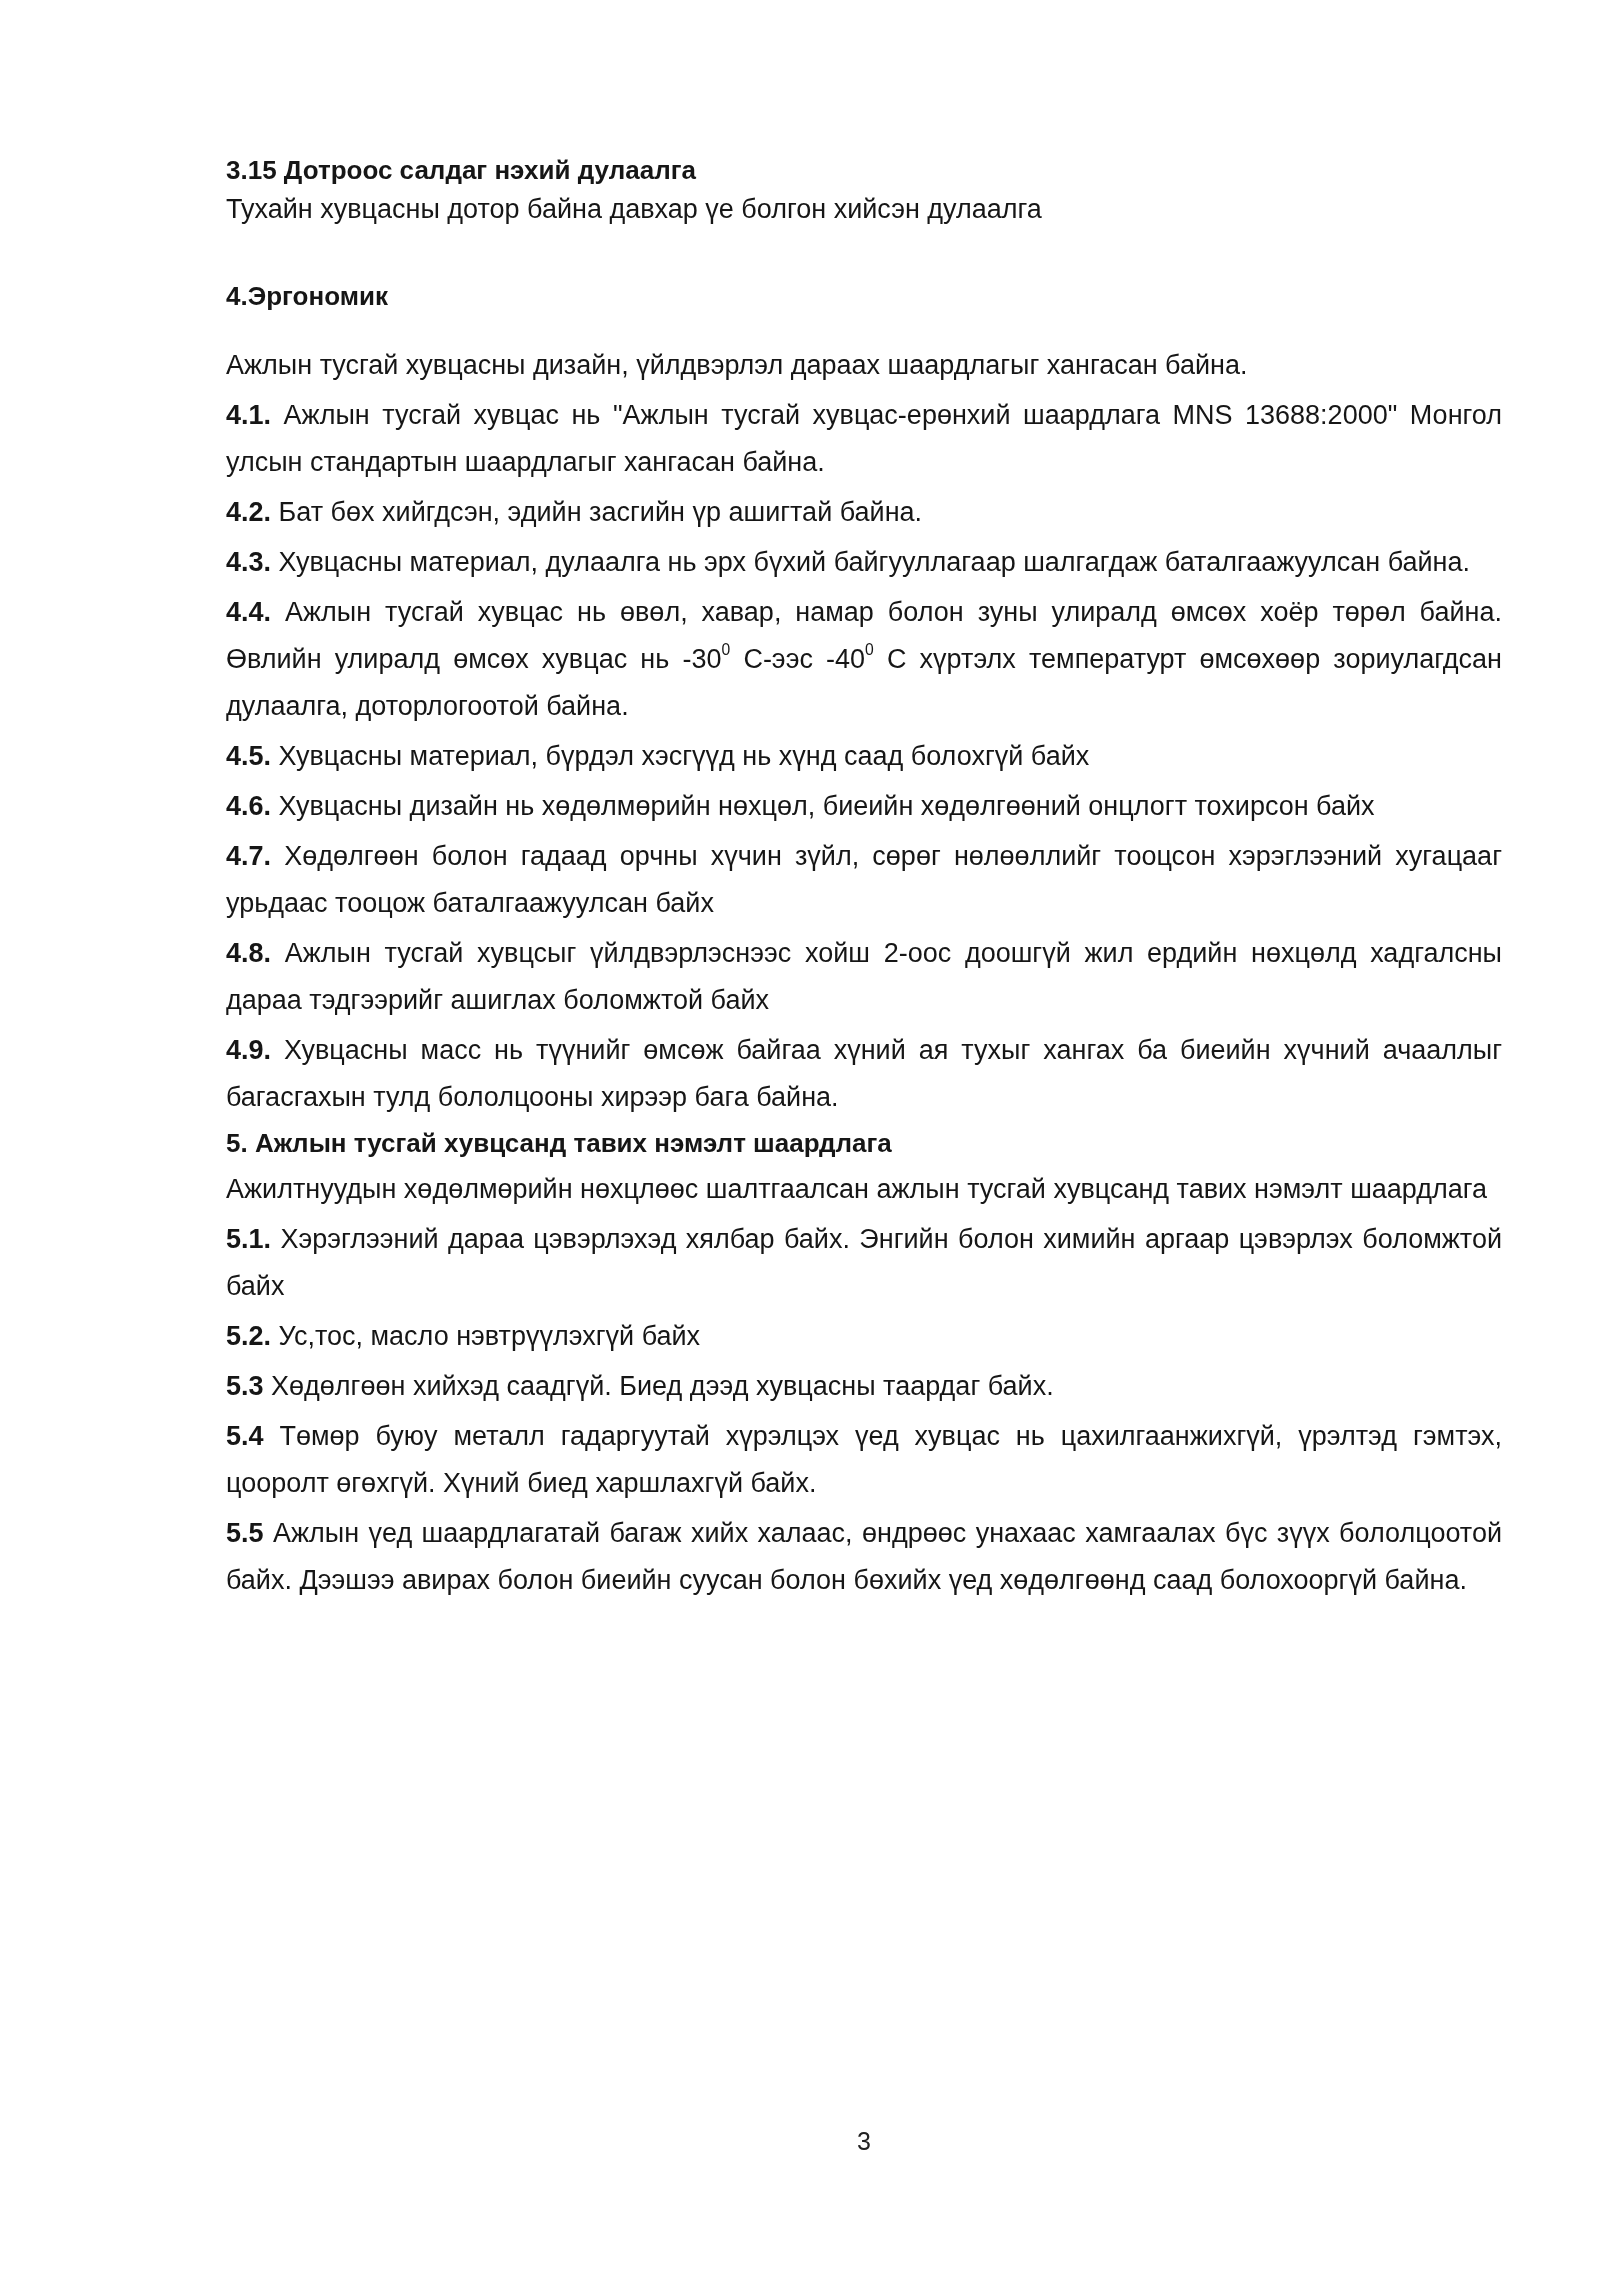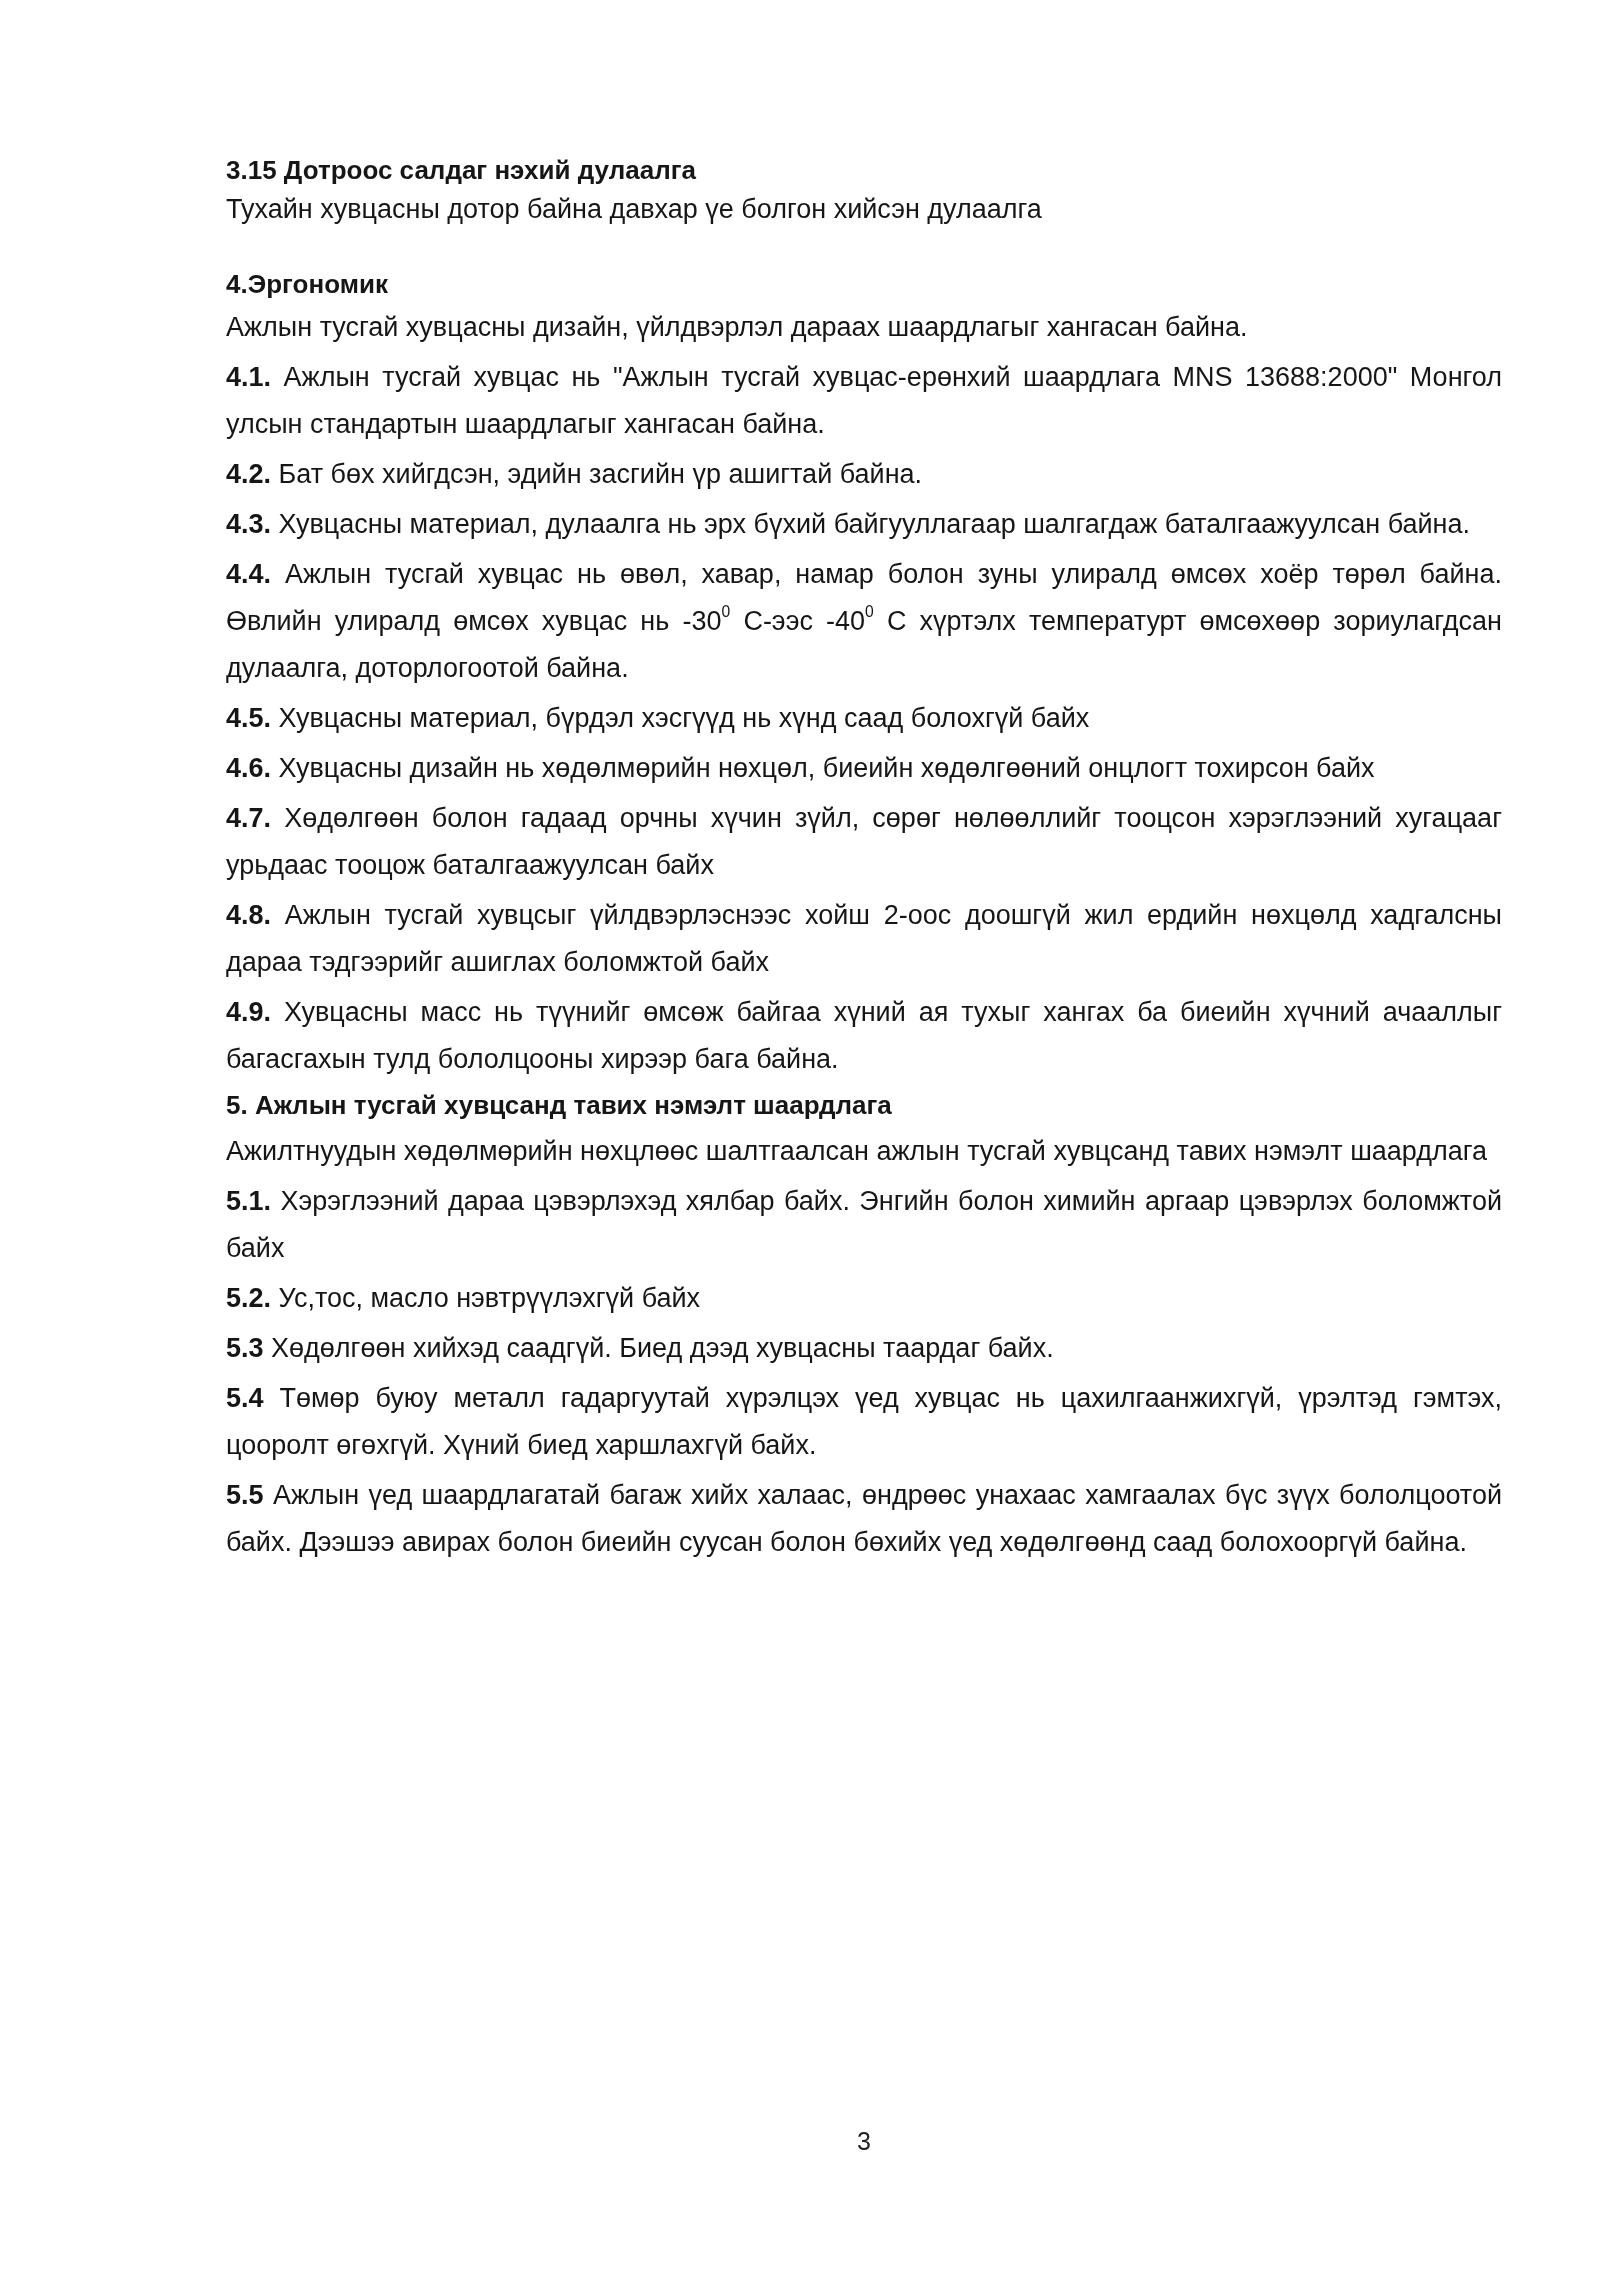--- a/index.html
+++ b/index.html
@@ -45,22 +45,22 @@
       line-height: 39px;
       margin: 0;
     }
     .p {
       margin: 0;
       text-align: justify;
       text-align-last: left;
     }
     .num { font-weight: bold; }
     .gap-s { margin-top: 3px; }
-    .gap-m { }
-    .gap-l { margin-top: 36px; }
+    .gap-m { margin-top: 26px; }
+    .gap-l { margin-top: 48px; }
     sup { font-size: 15.7px; line-height: 0; position: relative; top: -2.6px; }
     .page-number {
       position: absolute;
       left: 857px;
       top: 2127px;
       font-size: 25px;
       color: #222;
     }
   </style>
 </head>

